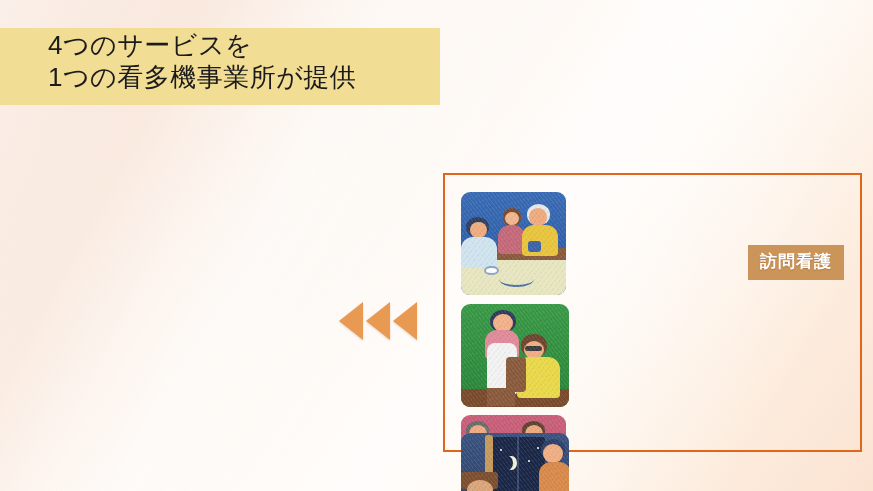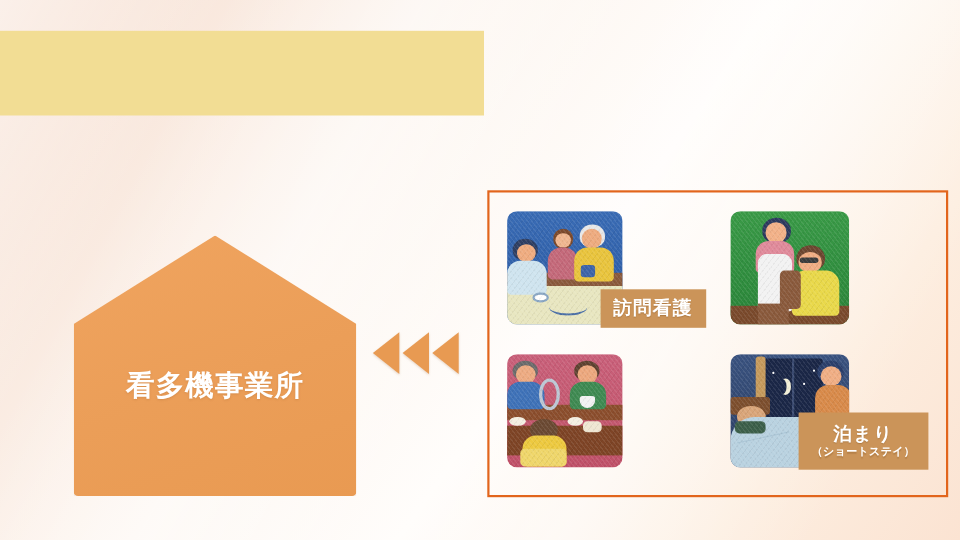--- a/index.html
+++ b/index.html
@@ -51,21 +51,21 @@
     filter:drop-shadow(0 1px 1px rgba(150,100,50,0.25));
   }
 
   
   .frame{
     position:absolute;left:443px;top:173px;width:419px;height:279px;
     border:2.5px solid #e2651c;box-sizing:border-box;
   }
   .grid{
     position:absolute;inset:0;padding:17px 16px;box-sizing:border-box;
-    display:grid;grid-template-columns:1fr 1fr;grid-template-rows:1fr 1fr;
+    display:grid;grid-template-columns:1fr;grid-template-rows:1fr 1fr;
     column-gap:22px;row-gap:18px;
   }
   .card{position:relative;}
   .thumb{
     position:absolute;left:0;top:0;width:105px;height:103px;
     border-radius:9px;overflow:hidden;
   }
   .card.wide .thumb{width:108px;}
   .label{
     position:absolute;right:0;bottom:6px;
@@ -92,25 +92,23 @@
       repeating-linear-gradient(52deg, rgba(255,255,255,.5) 0 1px, rgba(0,0,0,0) 1px 3px),
       repeating-linear-gradient(128deg, rgba(0,0,0,.28) 0 1px, rgba(0,0,0,0) 1px 4px);
   }
 </style>
 </head>
 <body>
 
 <div id="slide">
 
   <div class="title-banner"></div>
-
-  <div class="house">
-    <div class="house-shape"></div>
-    <div class="house-label">看多機事業所</div>
-  </div>
+  <div class="title-text">4つのサービスを
+1つの看多機事業所が提供</div>
+
 
   <div class="arrows">
     <div class="arrow"></div>
     <div class="arrow"></div>
     <div class="arrow"></div>
   </div>
 
   <div class="frame">
     <div class="grid">
 
@@ -217,21 +215,17 @@
             <div class="body" style="left:72%;top:28%;width:30%;height:34%;background:#d88a4a;"></div>
 
             <div class="band" style="left:0;top:38%;width:34%;height:16%;background:#7d4f2e;border-radius:3px;"></div>
             <div class="fig" style="left:6%;top:46%;width:24%;height:20%;background:#d9a579;border-radius:50%;"></div>
             <div class="band" style="left:0;right:0;bottom:0;height:44%;background:#b9d2e0;border-radius:22px 8px 0 0;"></div>
             <div class="band" style="left:4%;bottom:30%;width:26%;height:10%;background:#3c5f4a;border-radius:4px;"></div>
             <div class="band" style="left:8%;bottom:4%;width:44%;height:22%;border-top:1px solid #a9c4d4;transform:rotate(-12deg);"></div>
             <div class="grain"></div>
           </div>
         </div>
-        <div class="label tall">
-          <span class="l1">泊まり</span>
-          <span class="l2">（ショートステイ）</span>
-        </div>
       </div>
 
     </div>
   </div>
 </div>
 
 </body></html>

